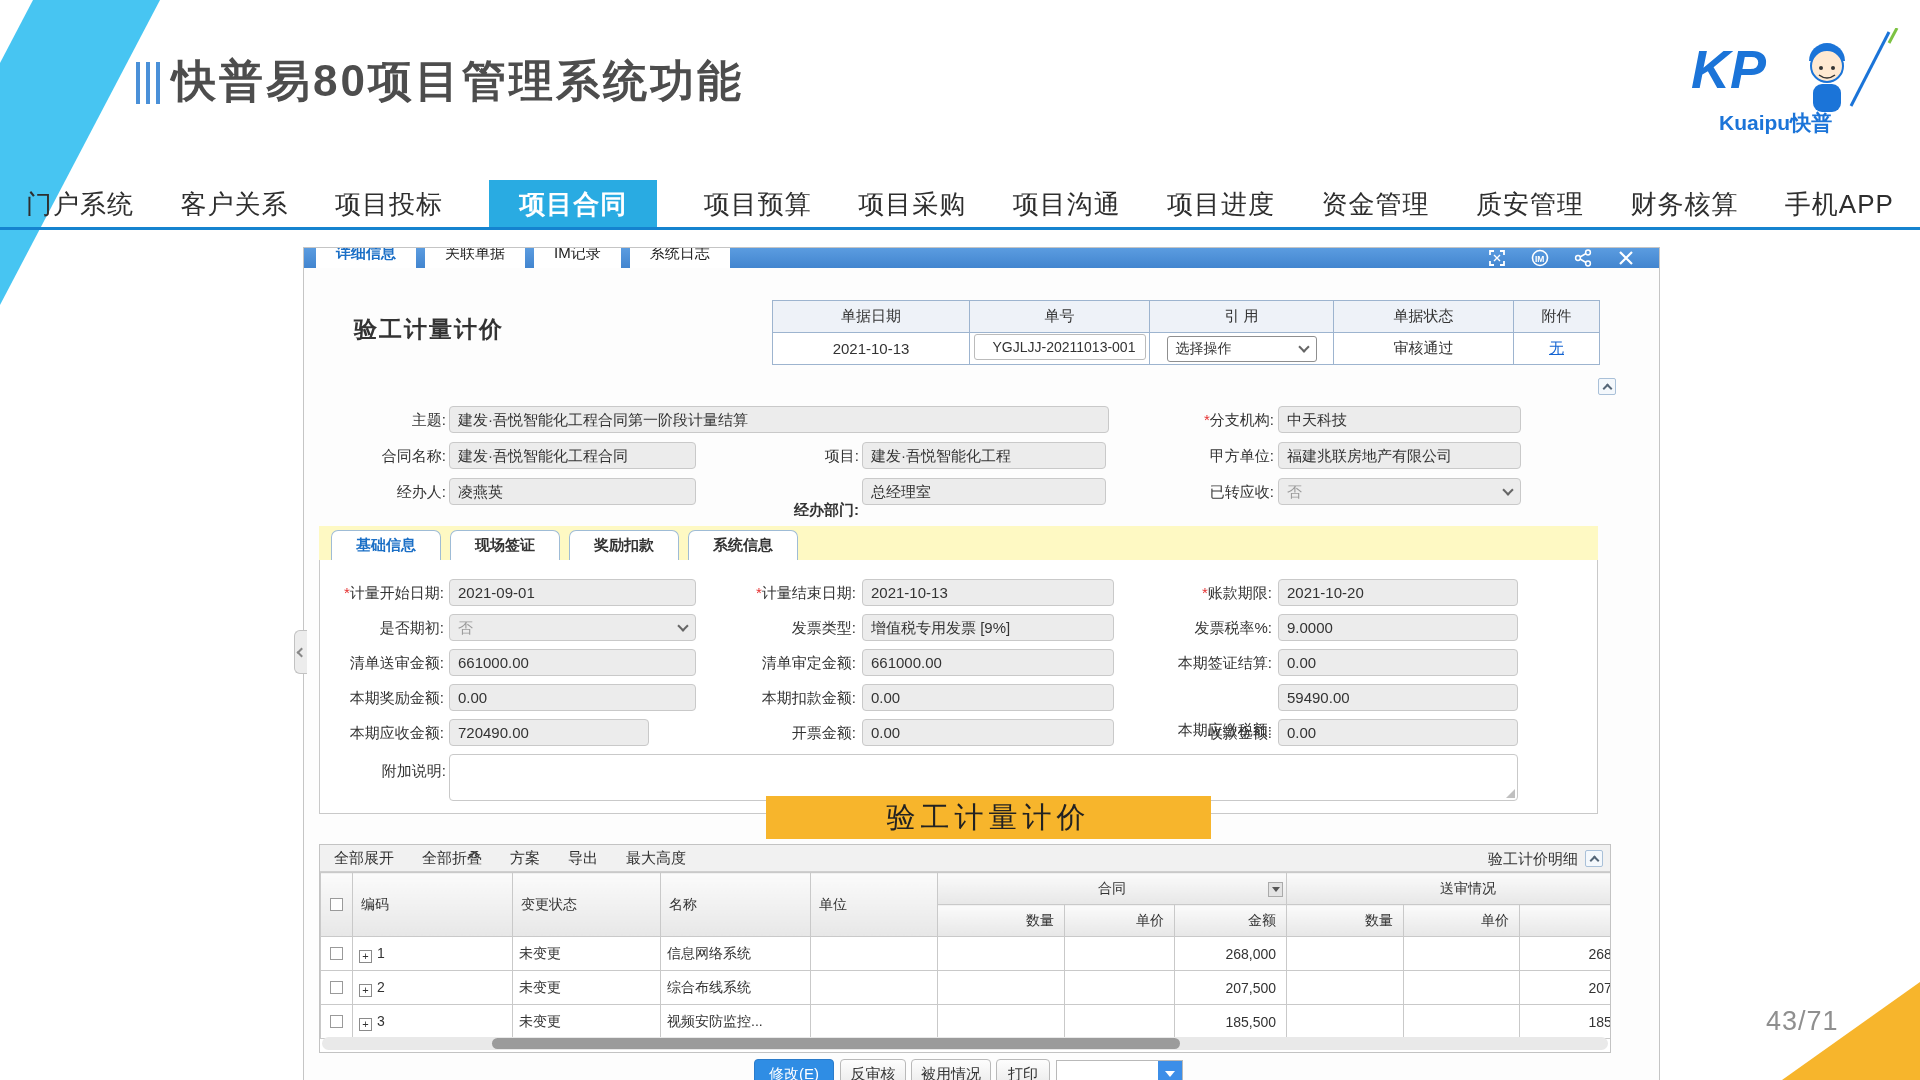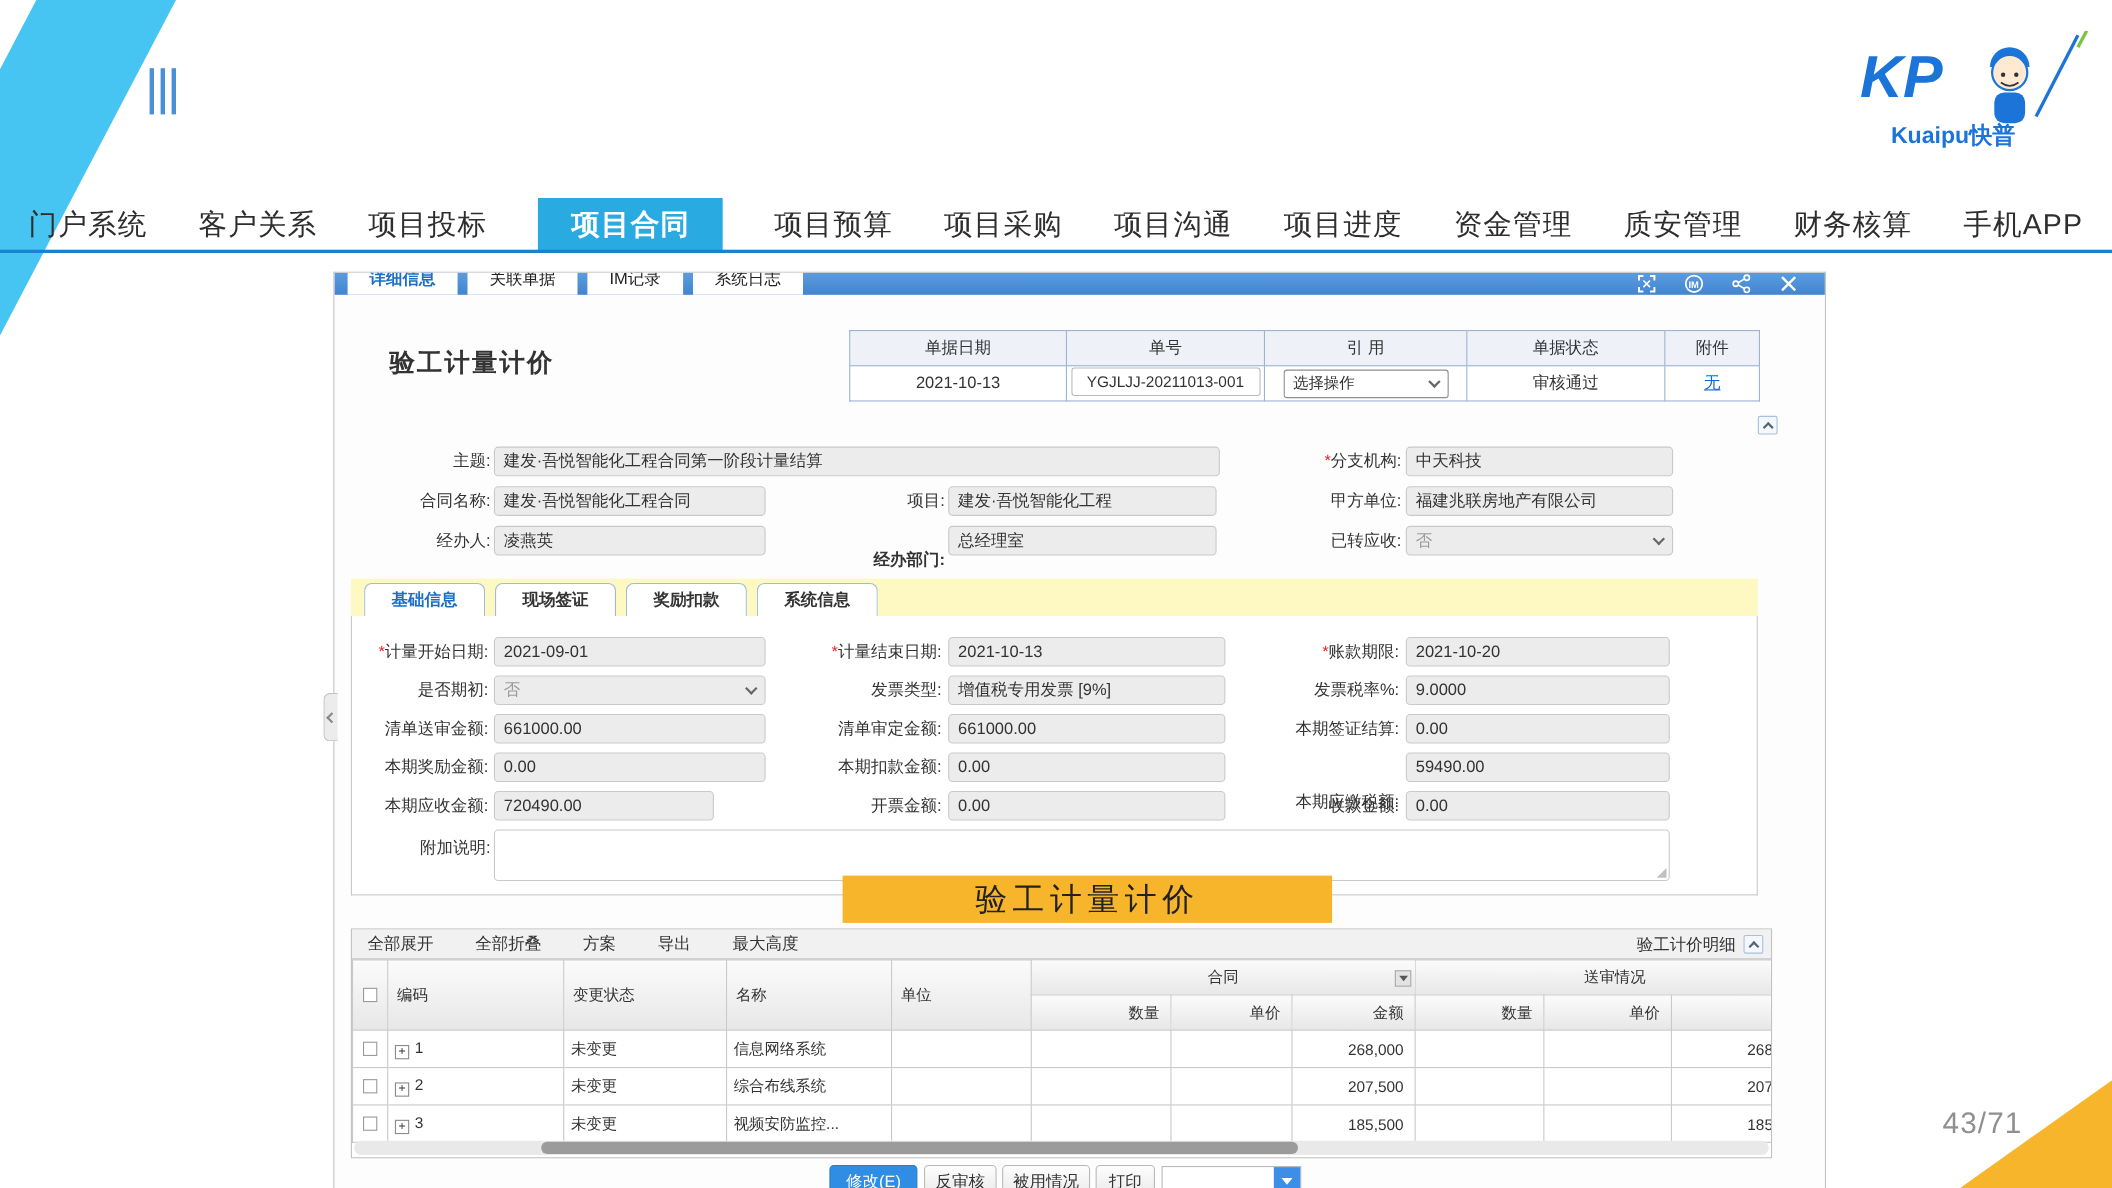--- a/index.html
+++ b/index.html
@@ -42,21 +42,21 @@
   .form-title { position:absolute; left:50px; top:66px; font-size:23px; font-weight:bold;
     color:#333; letter-spacing:2px; }
 
   
   .doc-table { position:absolute; left:468px; top:52px; border-collapse:collapse; table-layout:fixed; }
   .doc-table th, .doc-table td { border:1px solid #9db4cf; height:32px; text-align:center;
     font-size:15px; color:#333; font-weight:normal; }
   .doc-table th { background:#eef2f8; }
   .doc-table td { background:#fff; }
   .numbox { display:inline-block; width:172px; height:26px; line-height:24px; border:1px solid #bbb;
-    border-radius:3px; background:#fff; font-size:14px; text-align:center; padding:0 8px; white-space:nowrap; overflow:hidden; }
+    border-radius:3px; background:#fff; font-size:14px; text-align:left; padding:0 18px; white-space:nowrap; overflow:hidden; }
   .refsel { width:150px; height:26px; margin:0 auto; border:1px solid #8f8f8f; border-radius:3px;
     background:#fff; display:flex; align-items:center; justify-content:space-between; padding:0 8px;
     font-size:14px; cursor:pointer; }
   .att-link { color:#1464d2; text-decoration:underline; cursor:pointer; }
 
   .mini-box { position:absolute; width:18px; height:17px; background:#f4f8fc; border:1px solid #a9c0d8;
     border-radius:2px; display:flex; justify-content:center; align-items:center; cursor:pointer; }
   .chev-up { width:7px; height:7px; border-left:2px solid #567; border-top:2px solid #567;
     transform:rotate(45deg); margin-top:4px; }
   .chev-down { width:8px; height:8px; border-right:2px solid #666; border-bottom:2px solid #666;
@@ -89,21 +89,21 @@
 
   
   .callout { position:absolute; left:462px; top:548px; width:445px; height:43px; background:#f7b52c;
     display:flex; align-items:center; justify-content:center; font-size:29px; color:#222;
     letter-spacing:5px; z-index:6; }
 
   
   .grid-panel { position:absolute; left:15px; top:596px; width:1292px; height:209px;
     border:1px solid #c3c3c3; background:#fff; overflow:hidden; }
   .grid-toolbar { position:absolute; left:0; top:0; width:100%; height:27px; background:#f1f1f1;
-    border-bottom:1px solid #cfcfcf; display:flex; align-items:center; gap:38px; padding-left:14px;
+    border-bottom:1px solid #cfcfcf; display:flex; align-items:center; gap:28px; padding-left:14px;
     font-size:15px; color:#333; }
   .grid-toolbar span { cursor:pointer; }
   .panel-title { position:absolute; right:32px; top:5px; font-size:15px; color:#333; }
   .grid-table { position:absolute; left:0; top:27px; border-collapse:collapse; table-layout:fixed; width:1329px; }
   .grid-table th, .grid-table td { border:1px solid #c9c9c9; font-size:14px; color:#333;
     font-weight:normal; overflow:hidden; white-space:nowrap; }
   .grid-table th { background:linear-gradient(#fbfbfb,#e7e7e7); height:32px; }
   .grid-table td { height:34px; background:#fff; }
   .th-left { text-align:left; padding-left:8px; }
   .th-right { text-align:right; padding-right:10px; }
@@ -146,20 +146,21 @@
   <svg class="stripe-svg" width="200" height="330">
     <polygon points="33,0 160,0 0,305 0,63" fill="#47c5f2"></polygon>
   </svg>
   <div class="corner-triangle"></div>
 
   <div class="accent-bars">
       <i></i>
       <i></i>
       <i></i>
     </div>
+  <div class="slide-title">快普易80项目管理系统功能</div>
 
   <svg class="logo" viewBox="0 0 215 108">
     <line x1="198" y1="4" x2="160" y2="78" stroke="#1b74d8" stroke-width="3"></line>
     <line x1="206" y1="0" x2="198" y2="15" stroke="#7dc242" stroke-width="3"></line>
     <text x="0" y="60" font-size="54" font-style="italic" font-weight="bold" fill="#1b74d8">KP</text>
     <path d="M118 33 a18 18 0 0 1 36 0 z" fill="#1b74d8"></path>
     <circle cx="136" cy="38" r="16" fill="#ffe9d2" stroke="#1b74d8" stroke-width="2"></circle>
     <circle cx="130" cy="40" r="2" fill="#333"></circle>
     <circle cx="142" cy="40" r="2" fill="#333"></circle>
     <path d="M128 47 q8 6 16 0" stroke="#333" fill="none" stroke-width="1.5"></path>

